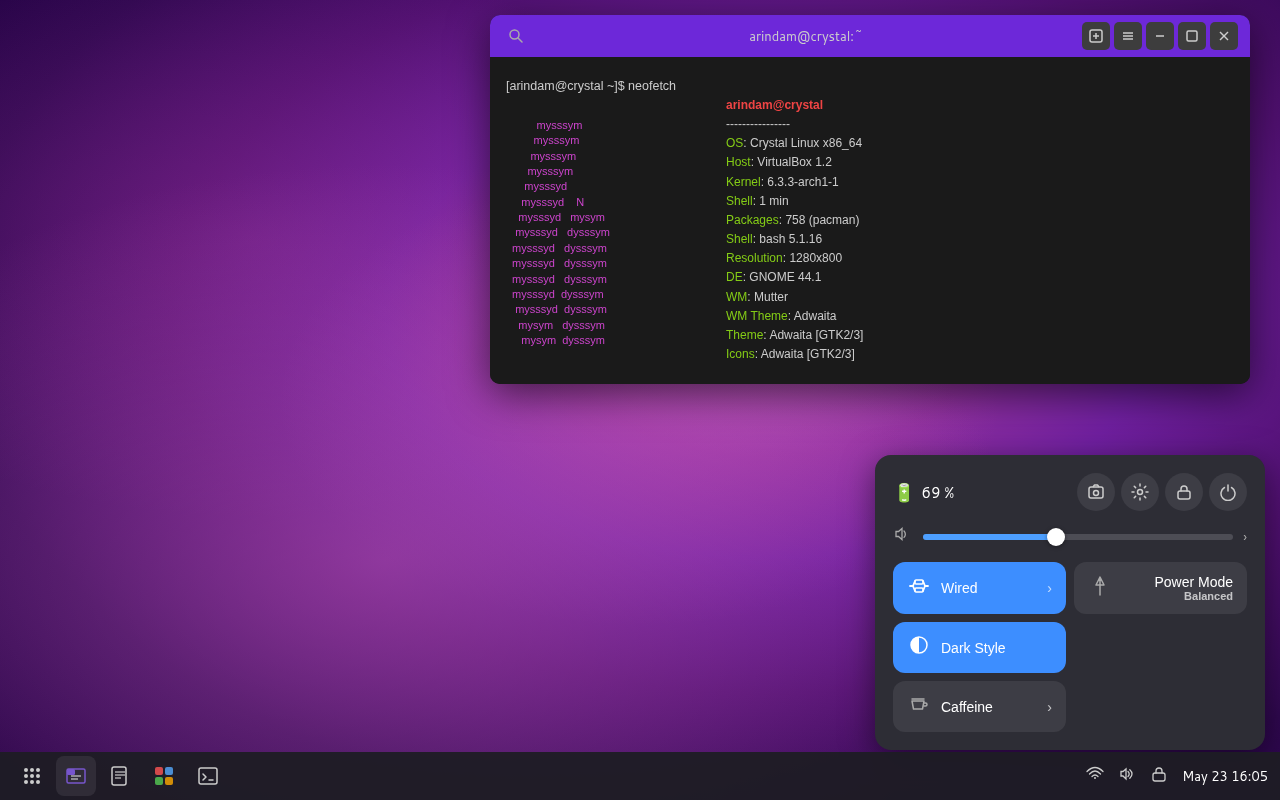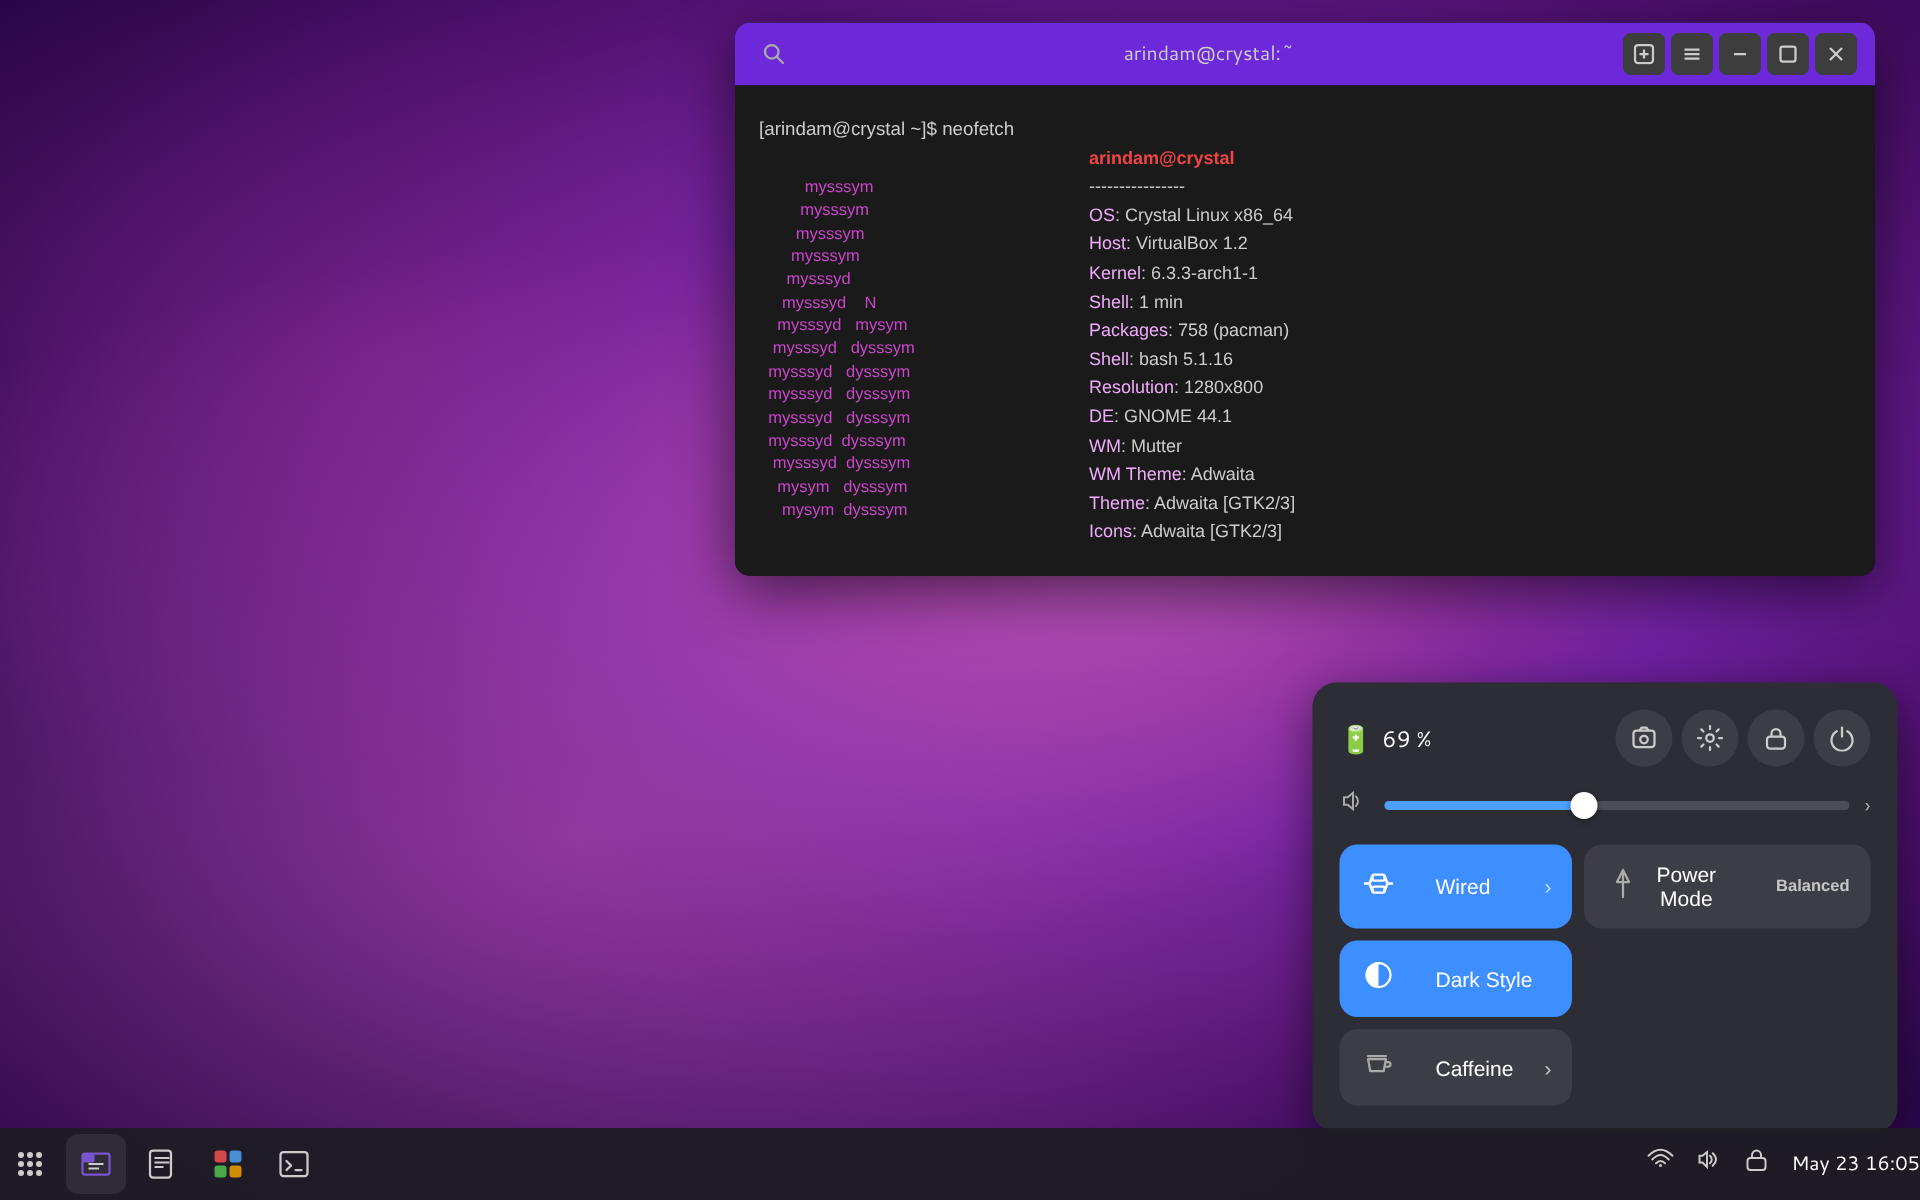--- a/index.html
+++ b/index.html
@@ -113,21 +113,21 @@
       white-space: pre;
       min-width: 200px;
       margin-top: 22px;
     }
 
     .neofetch-info {
       font-size: 12px;
       line-height: 1.6;
     }
 
-    .info-key { color: #f0abfc; }
+    .info-key { color: #84cc16; }
     .info-separator { color: #cccccc; }
     .info-value { color: #cccccc; }
     .info-username { color: #ef4444; font-weight: bold; }
     .info-dashes { color: #cccccc; }
 
     
     #quick-settings {
       position: absolute;
       top: 455px;
       right: 15px;
@@ -256,53 +256,53 @@
     .qs-tile.active {
       background: #3d8eff;
     }
 
     .qs-tile-icon {
       font-size: 18px;
       width: 24px;
       text-align: center;
     }
 
-    .qs-tile-label { flex: 1; text-align: left; margin-left: 16px; }
+    .qs-tile-label { flex: 1; text-align: left; }
 
     .qs-tile-sub {
       font-size: 11px;
       color: rgba(255,255,255,0.7);
       font-weight: 700;
       margin-left: 40px;
     }
 
     .qs-tile-content {
       flex: 1;
       display: flex;
-      flex-direction: row;
-      align-items: center;
+      flex-direction: column;
+      align-items: flex-end;
     }
 
     .qs-tile-chevron {
       font-size: 14px;
       color: rgba(255,255,255,0.7);
     }
 
     
     #taskbar {
       position: absolute;
       bottom: 0;
       left: 0;
       right: 0;
       height: 48px;
       background: rgba(30, 28, 36, 0.95);
       display: flex;
       align-items: center;
       justify-content: space-between;
-      padding: 0 0;
+      padding: 0 12px;
     }
 
     #taskbar-left {
       display: flex;
       align-items: center;
       gap: 4px;
     }
 
     .taskbar-icon {
       width: 40px;

